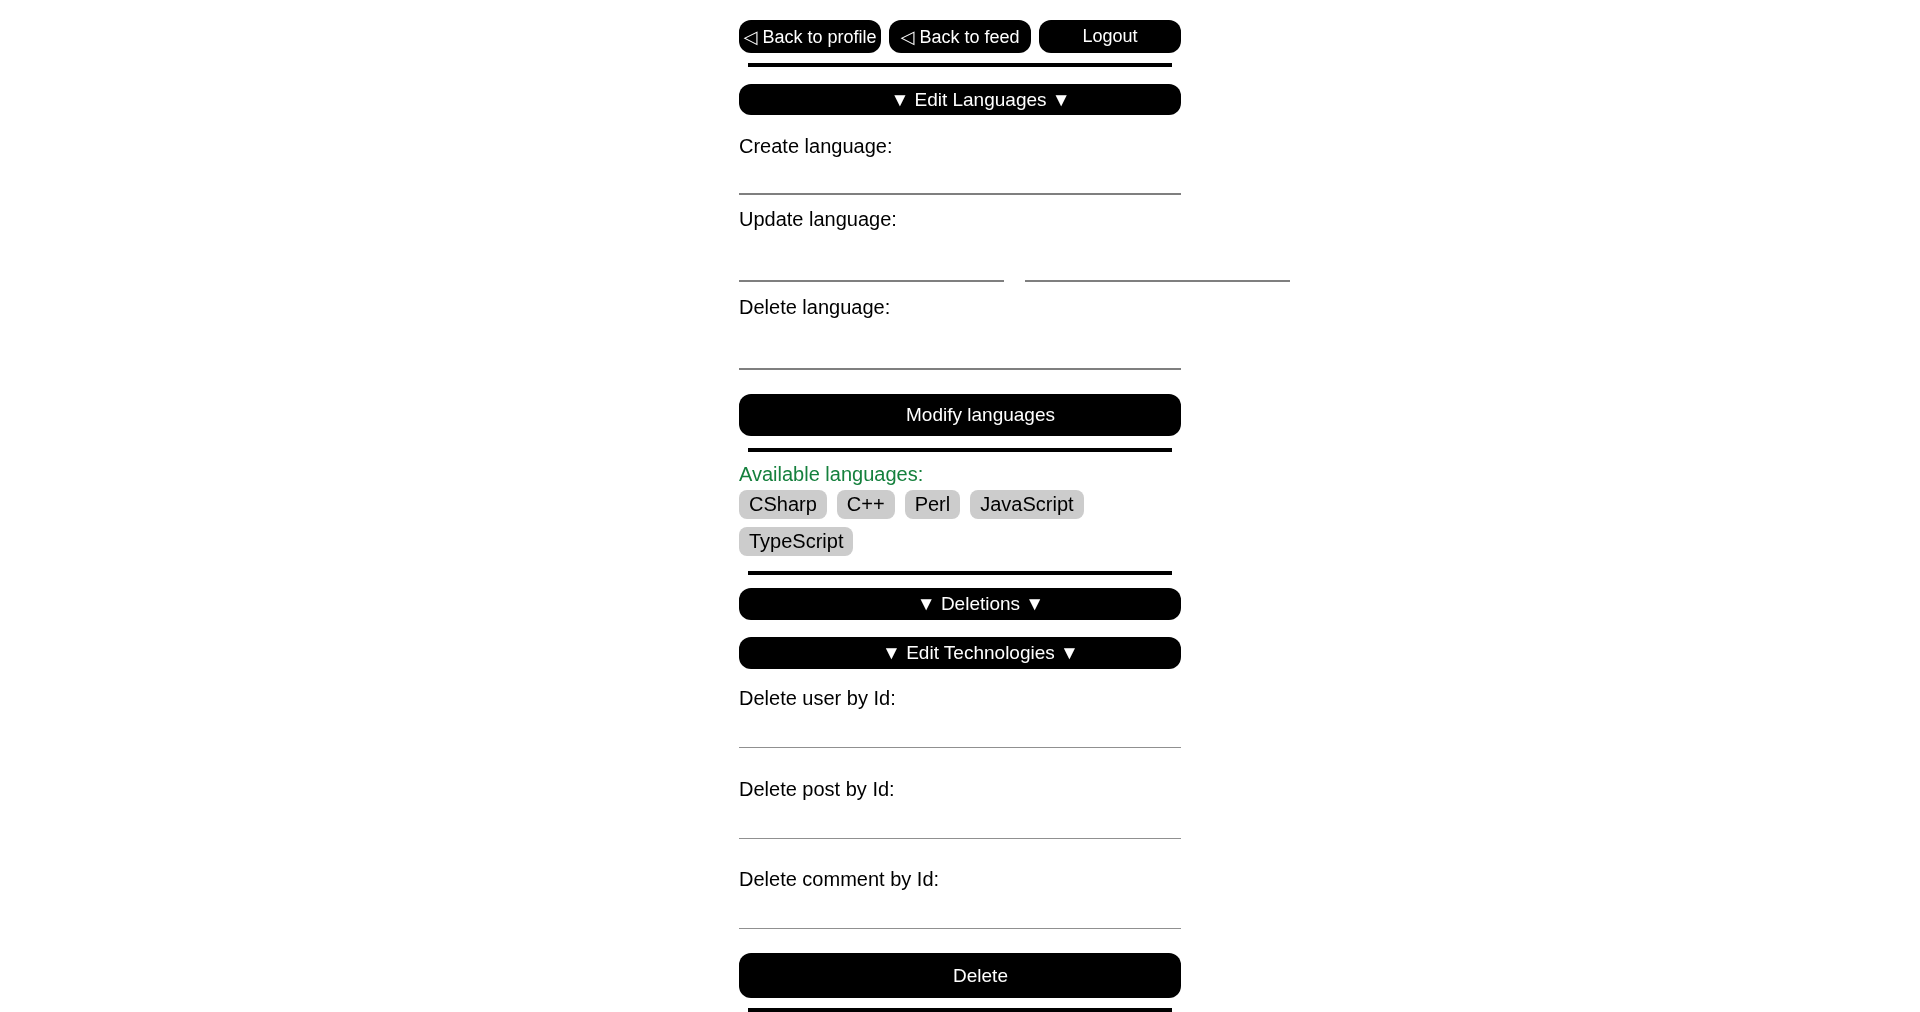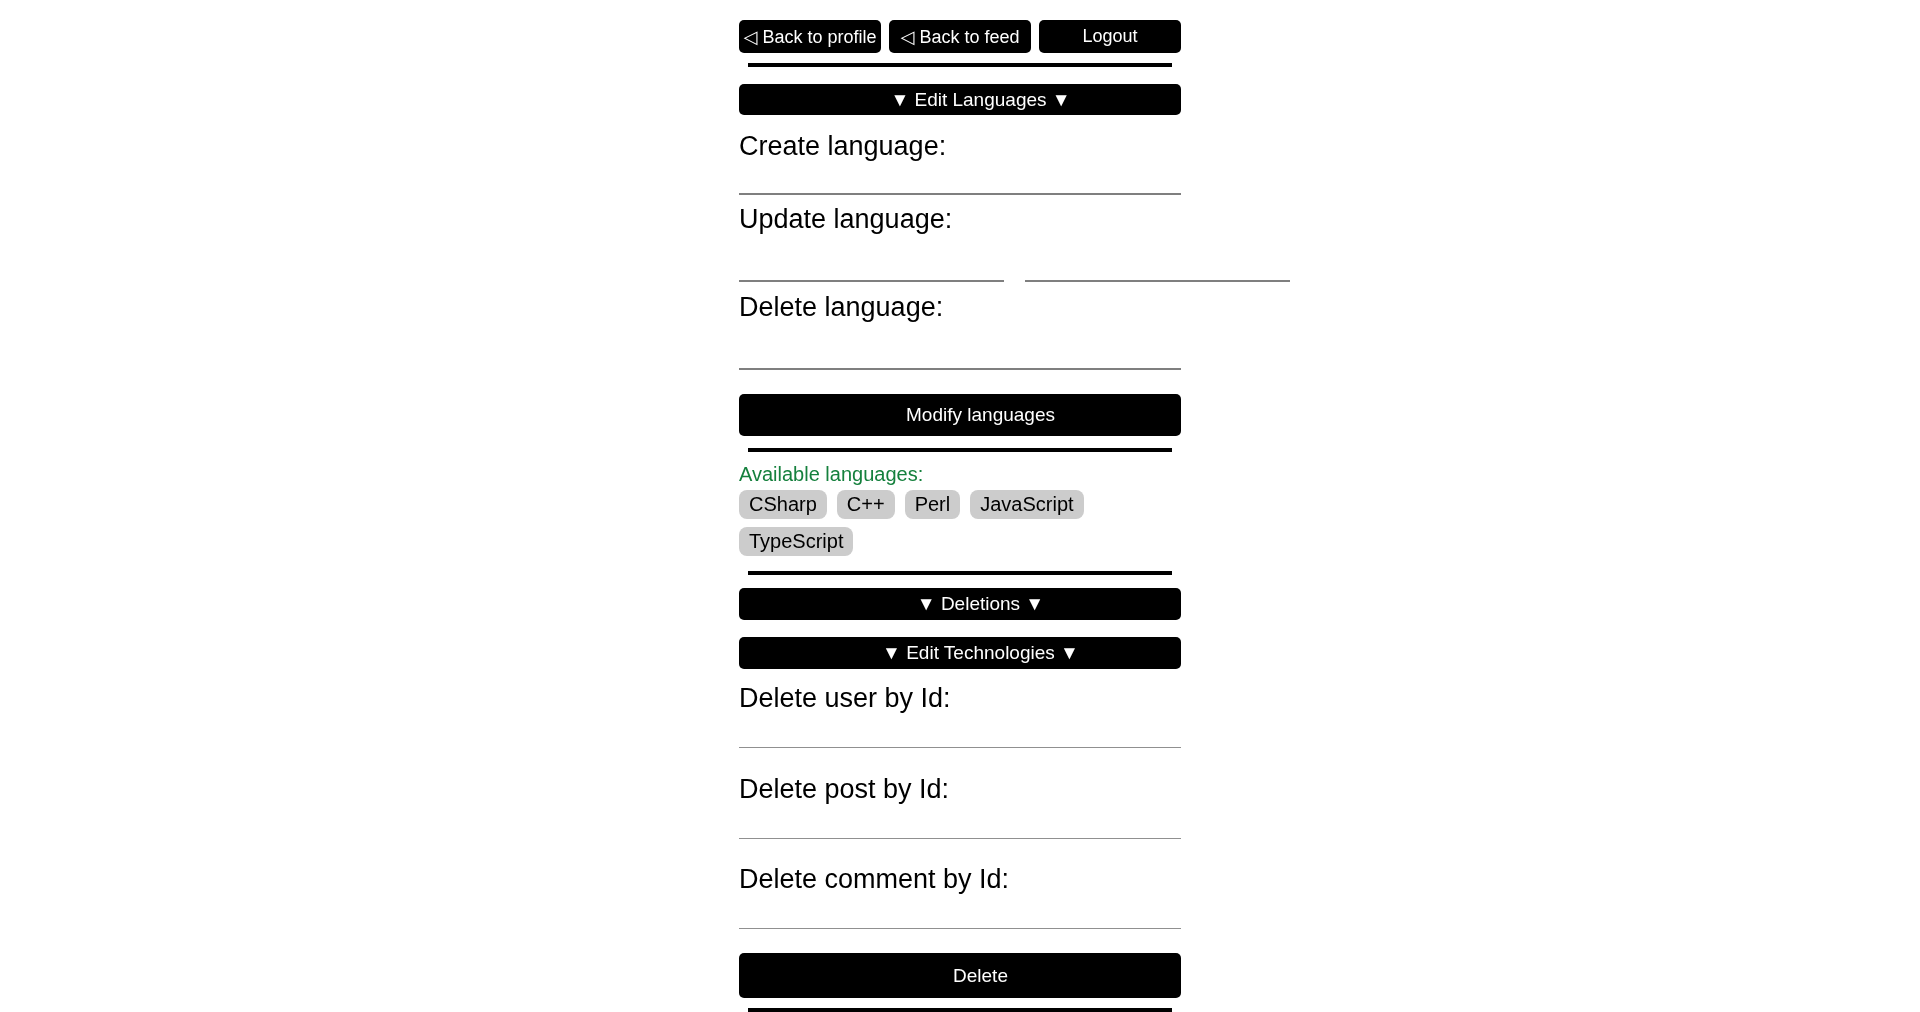--- a/index.html
+++ b/index.html
@@ -13,21 +13,21 @@
     width: 442px;
     margin: 0 auto;
     padding-top: 20px;
   }
   
   .btn {
     display: block;
     background: #000000;
     color: #ffffff;
     border: none;
-    border-radius: 5px;
+    border-radius: 12px;
     font-family: "Liberation Sans", "DejaVu Sans", sans-serif;
     font-size: 19px;
     cursor: pointer;
     white-space: nowrap;
     text-align: center;
   }
   .top-row {
     display: flex;
     gap: 8px;
   }
@@ -53,21 +53,21 @@
   .divider.under-modify { margin-top: 12px; }
   .divider.under-tags { margin-top: 15px; }
   .divider.under-delete { margin-top: 10px; }
   
   .lang-toggle { margin-top: 17px; }
   .tech-toggle { margin-top: 17px; }
   .deletions-toggle { margin-top: 13px; }
   
   .field-label {
     display: block;
-    font-size: 27px;
+    font-size: 20px;
     line-height: 23px;
     color: #000000;
   }
   .lbl-create { margin-top: 20px; }
   .lbl-update { margin-top: 13px; }
   .lbl-delete-lang { margin-top: 14px; }
   .lbl-del-user { margin-top: 18px; }
   .lbl-del-post { margin-top: 30px; }
   .lbl-del-comment { margin-top: 29px; }
   .line-input {

